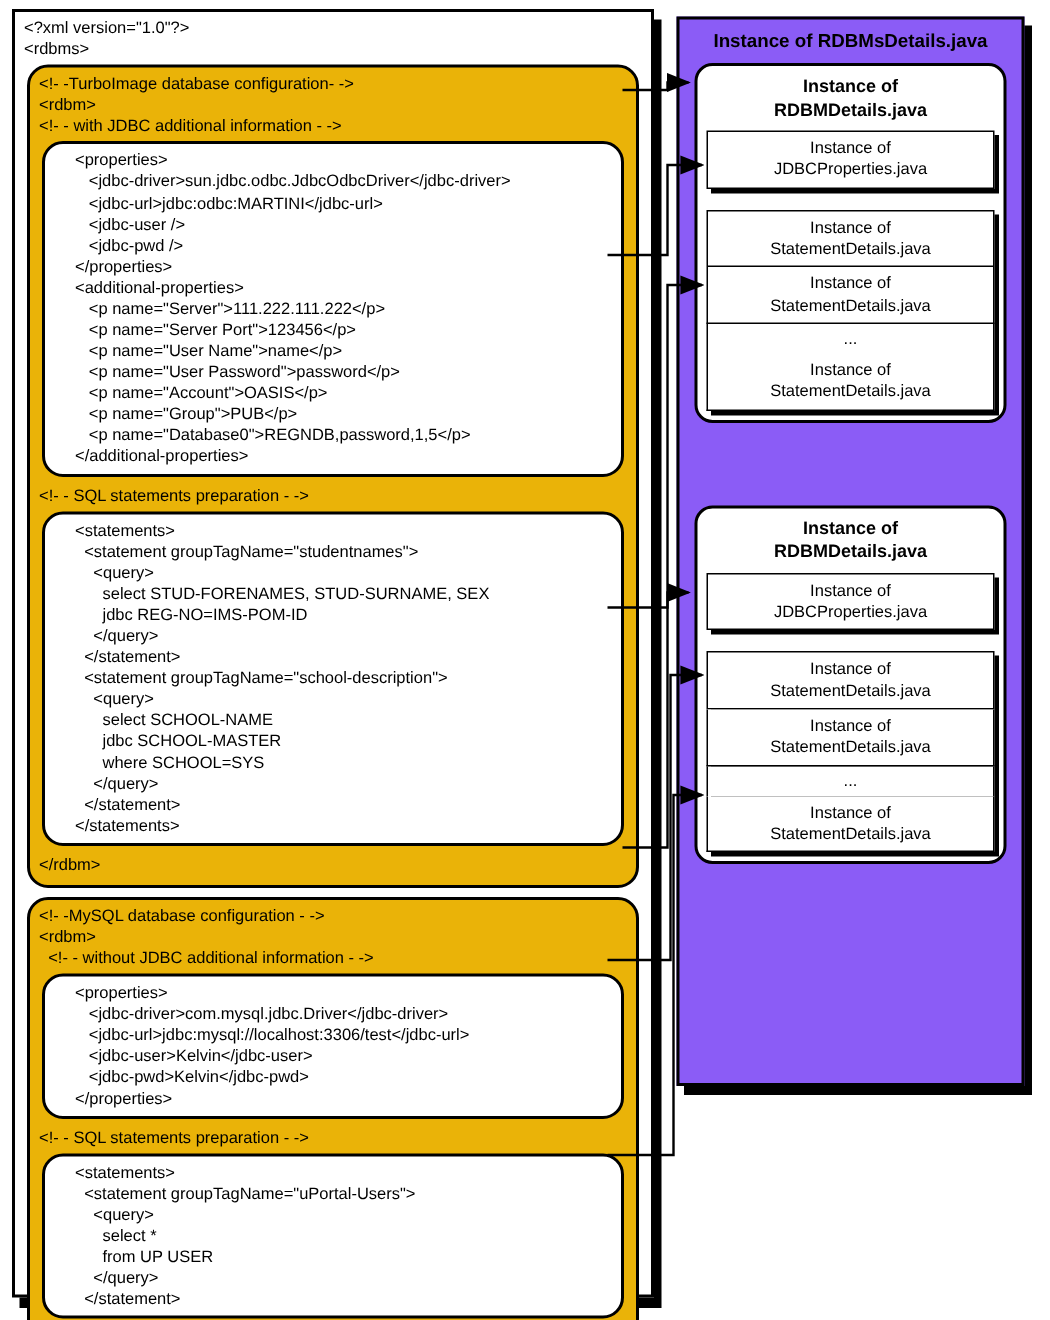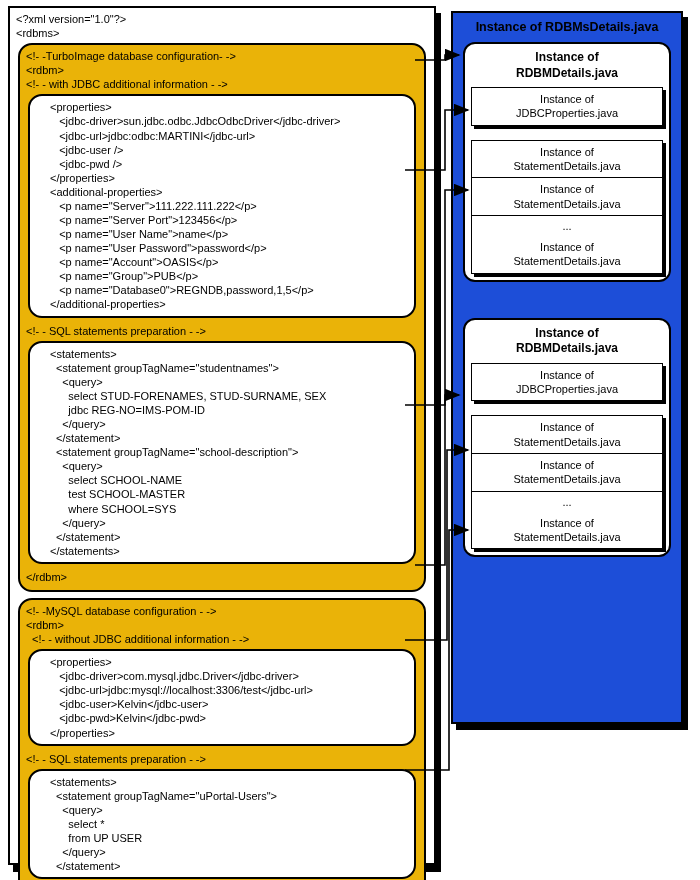--- a/index.html
+++ b/index.html
@@ -24,35 +24,35 @@
     width: 428px; height: 859px;
     border: 2px solid #000;
     background: #fff;
     padding: 4px 6px;
   }
   .right-outer {
     position: absolute;
     left: 451px; top: 11px;
     width: 232px; height: 713px;
     border: 2px solid #000;
-    background: #1d4ed8;
+    background: #8b5cf6;
     padding: 4px;
   }
   .right-title {
     text-align: center;
     font-weight: bold;
     font-size: 12.5px;
     padding: 3px 0 8px 0;
   }
   .rdbm-instance {
     border: 2px solid #000;
     border-radius: 12px;
     background: #fff;
     padding: 6px;
-    margin: 0 6px 0 6px;
+    margin: 0 6px 19px 6px;
     position: relative;
   }
   .rdbm-instance-title {
     text-align: center;
     font-weight: bold;
     font-size: 12px;
     line-height: 1.3;
     margin-bottom: 6px;
   }
   .inner-box {
@@ -142,21 +142,21 @@
       <div class="xml-line">&lt;statements&gt;</div>
       <div class="xml-line">  &lt;statement groupTagName="studentnames"&gt;</div>
       <div class="xml-line">    &lt;query&gt;</div>
       <div class="xml-line">      select STUD-FORENAMES, STUD-SURNAME, SEX</div>
       <div class="xml-line">      jdbc REG-NO=IMS-POM-ID</div>
       <div class="xml-line">    &lt;/query&gt;</div>
       <div class="xml-line">  &lt;/statement&gt;</div>
       <div class="xml-line">  &lt;statement groupTagName="school-description"&gt;</div>
       <div class="xml-line">    &lt;query&gt;</div>
       <div class="xml-line">      select SCHOOL-NAME</div>
-      <div class="xml-line">      test SCHOOL-MASTER</div>
+      <div class="xml-line">      jdbc SCHOOL-MASTER</div>
       <div class="xml-line">      where SCHOOL=SYS</div>
       <div class="xml-line">    &lt;/query&gt;</div>
       <div class="xml-line">  &lt;/statement&gt;</div>
       <div class="xml-line">&lt;/statements&gt;</div>
     </div>
 
     <div class="xml-line">&lt;/rdbm&gt;</div>
   </div>
 
   <div class="rdbm-block">

